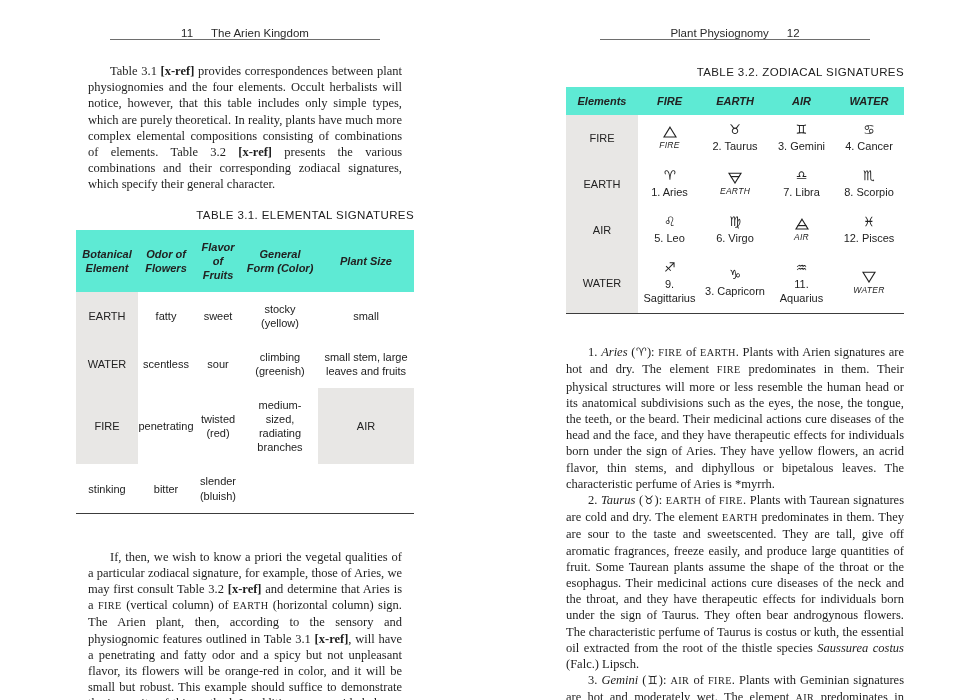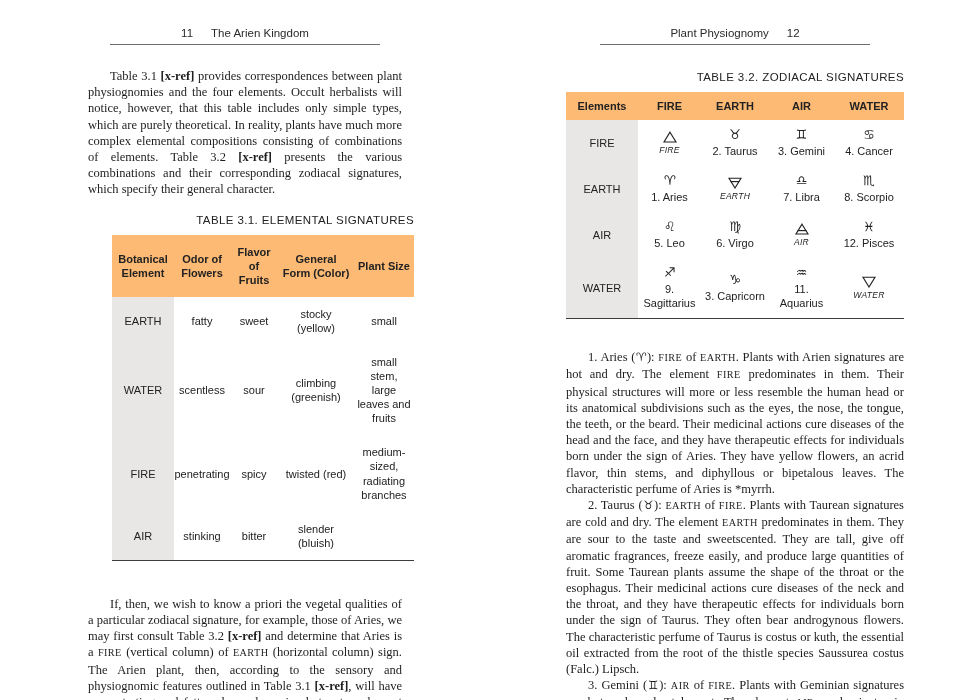--- a/index.html
+++ b/index.html
@@ -6,21 +6,21 @@
   body{
     width:980px;height:700px;background:#ffffff;position:relative;overflow:hidden;
     font-family:"Liberation Serif",serif;color:#1d1d1d;
   }
   .page{position:absolute;top:27px;}
   .page-left{left:76px;width:338px;}
   .page-right{left:566px;width:338px;}
 
   .running-head{
     width:270px;margin:0 auto;display:flex;justify-content:center;align-items:baseline;gap:18px;
-    border-bottom:1px solid #6e6e6e;padding-bottom:5px;
+    border-bottom:1px solid #6e6e6e;
     font-family:"Liberation Sans",sans-serif;font-size:11.5px;color:#2a2a2a;
   }
 
   .bodytext{
     font-family:"Liberation Serif",serif;font-size:12.5px;line-height:16.2px;
     text-align:justify;color:#1d1d1d;margin:12px;
   }
   .indent{text-indent:22px;}
   .p1-left{margin-top:23px;}
   .p2-left{margin-top:35px;}
@@ -29,40 +29,40 @@
     font-family:"Liberation Sans",sans-serif;font-size:11.5px;letter-spacing:0.4px;
     text-align:right;color:#222;font-weight:normal;margin:0;
   }
   .t-title-left{margin-top:16px;}
   .t-title-right{margin-top:26px;}
 
   .grid{
     display:grid;border-bottom:1.5px solid #3c3c3c;margin-top:9px;
     font-family:"Liberation Sans",sans-serif;color:#222;
   }
-  #table31{grid-template-columns:62px 56px 48px 76px 1fr;margin-left:36px;}
+  #table31{grid-template-columns:62px 56px 48px 76px 1fr;}
   #table32{grid-template-columns:72px 63px 68px 65px 1fr;}
   .cell{
     display:flex;flex-direction:column;align-items:center;justify-content:center;
     text-align:center;font-size:11px;line-height:1.28;padding:8px 3px;
   }
   #table31 .cell{padding:10px 3px;}
-  .head{background:#fdba74;font-weight:bold;padding:9px 2px;}
+  .head{background:#5eead4;font-weight:bold;padding:9px 2px;font-style:italic;}
   #table32 .head{padding:7px 2px;}
   .rowlabel{background:#e8e7e5;font-weight:normal;}
   .glyph{font-family:"DejaVu Sans",sans-serif;font-size:13px;line-height:1.15;}
   .zlabel{font-size:11px;margin-top:1px;}
   .elab{font-style:italic;font-size:8.5px;letter-spacing:0.3px;margin-top:2px;}
   .alch{display:block;}
 
   .rp{margin:0;}
   .rp-wrap{margin-top:30px;}
 
   .seg-b{font-weight:bold;}
-  .seg-i{}
+  .seg-i{font-style:italic;}
   .seg-sc{font-size:10.2px;letter-spacing:0.45px;}
   .seg-sym{font-family:"DejaVu Sans",sans-serif;font-size:11.5px;}
 </style>
 </head>
 <body>
 
 <div>
 
   <section class="page page-left">
     <header class="running-head">
@@ -85,21 +85,20 @@
         <div class="cell ">sweet</div>
         <div class="cell ">stocky (yellow)</div>
         <div class="cell ">small</div>
         <div class="cell rowlabel">WATER</div>
         <div class="cell ">scentless</div>
         <div class="cell ">sour</div>
         <div class="cell ">climbing (greenish)</div>
         <div class="cell ">small stem, large leaves and fruits</div>
         <div class="cell rowlabel">FIRE</div>
         <div class="cell ">penetrating</div>
-        <div class="cell ">spicy</div>
         <div class="cell ">twisted (red)</div>
         <div class="cell ">medium-sized, radiating branches</div>
         <div class="cell rowlabel">AIR</div>
         <div class="cell ">stinking</div>
         <div class="cell ">bitter</div>
         <div class="cell ">slender (bluish)</div>
       </div>
 
     <p class="bodytext indent p2-left"><span>If, then, we wish to know a priori the vegetal qualities of a particular zodiacal signature, for example, those of Aries, we may first consult Table 3.2 </span><span class="seg-b">[x-ref]</span><span> and determine that Aries is a </span><span class="seg-sc">FIRE</span><span> (vertical column) of </span><span class="seg-sc">EARTH</span><span> (horizontal column) sign. The Arien plant, then, according to the sensory and physiognomic features outlined in Table 3.1 </span><span class="seg-b">[x-ref]</span><span>, will have a penetrating and fatty odor and a spicy but not unpleasant flavor, its flowers will be orange-red in color, and it will be small but robust. This example should suffice to demonstrate the ingenuity of this method. In addition, we provide below a more detailed and descriptive list of the vegetal characteristics of each of the zodiacal signatures, which we have compiled from a great number of authors. With the aid of this catalogue, occult herbalists will be able to perfect the practice of identifying the quaternary signatures of plants on the basis of their external features.</span></p>
   </section>

